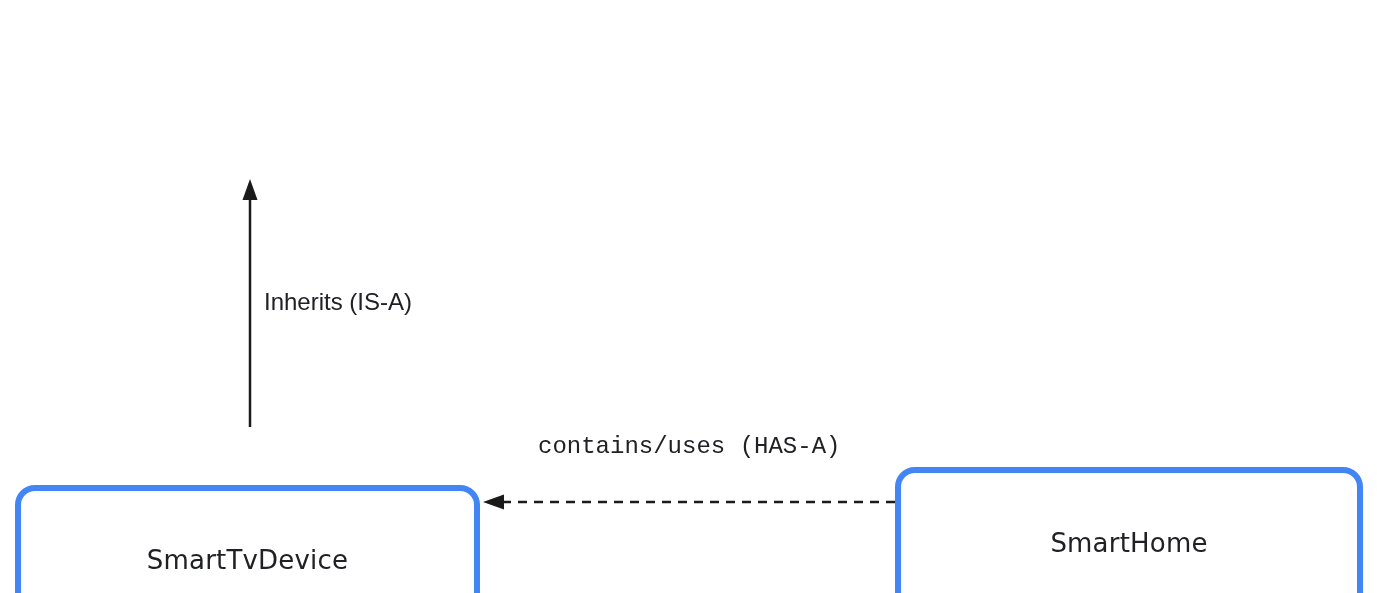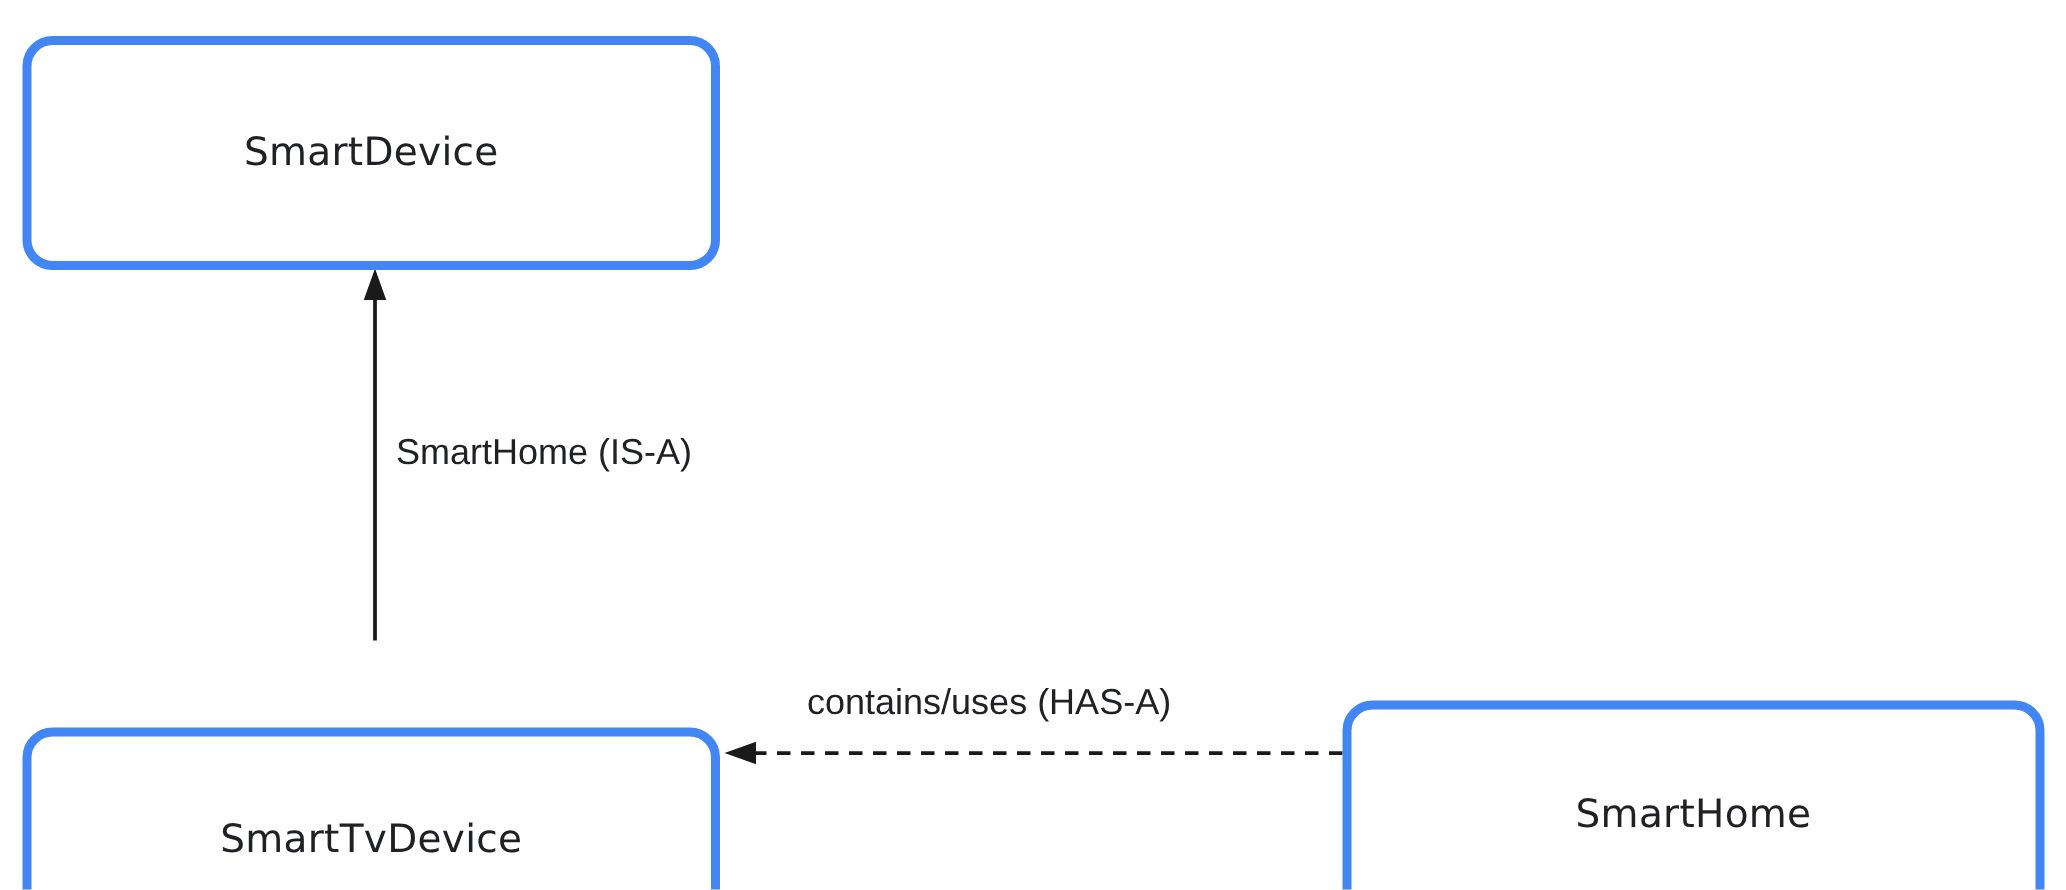--- a/index.html
+++ b/index.html
@@ -48,49 +48,46 @@
   #node-smart-tv-device{ left: 15px;  top: 442px; width: 465px; height: 150px; margin-top: 43px; }
   #node-smart-home     { left: 895px; top: 426px; width: 468px; height: 151px; margin-top: 41px; }
   .edge-label {
     position: absolute;
     font-family: "Liberation Sans", sans-serif;
     font-size: 24px;
     color: var(--text);
     white-space: nowrap;
   }
   #edge-label-inherits { left: 264px; top: 288px; }
-  #edge-label-contains { left: 538px; top: 455px; }
+  #edge-label-contains { left: 538px; top: 433px; font-family: Liberation Mono, monospace; }
 </style>
 </head>
 <body>
 
 <div class="canvas">
 
   <svg class="connectors" viewBox="0 0 1377 593" xmlns="http://www.w3.org/2000/svg">
 
     <g>
       <line x1="250" y1="427" x2="250" y2="197" stroke="#1A1A1A" stroke-width="2.5"></line>
       <polygon points="250,179 242.5,200 257.5,200" fill="#1A1A1A"></polygon>
     </g>
 
     <g>
       <line x1="895" y1="502" x2="502" y2="502" stroke="#1A1A1A" stroke-width="2.5" stroke-dasharray="9,7"></line>
       <polygon points="483,502 504,494.5 504,509.5" fill="#1A1A1A"></polygon>
     </g>
   </svg>
 
-  <div class="node" id="node-smart-device">
-    <span class="node-label">SmartDevice</span>
-  </div>
 
   <div class="node" id="node-smart-tv-device">
     <span class="node-label">SmartTvDevice</span>
   </div>
 
   <div class="node" id="node-smart-home">
     <span class="node-label">SmartHome</span>
   </div>
 
-  <span class="edge-label" id="edge-label-inherits">SmartHome (IS-A)</span>
+  <span class="edge-label" id="edge-label-inherits">Inherits (IS-A)</span>
 
   <span class="edge-label" id="edge-label-contains">contains/uses (HAS-A)</span>
 
 </div>
 
 </body></html>

